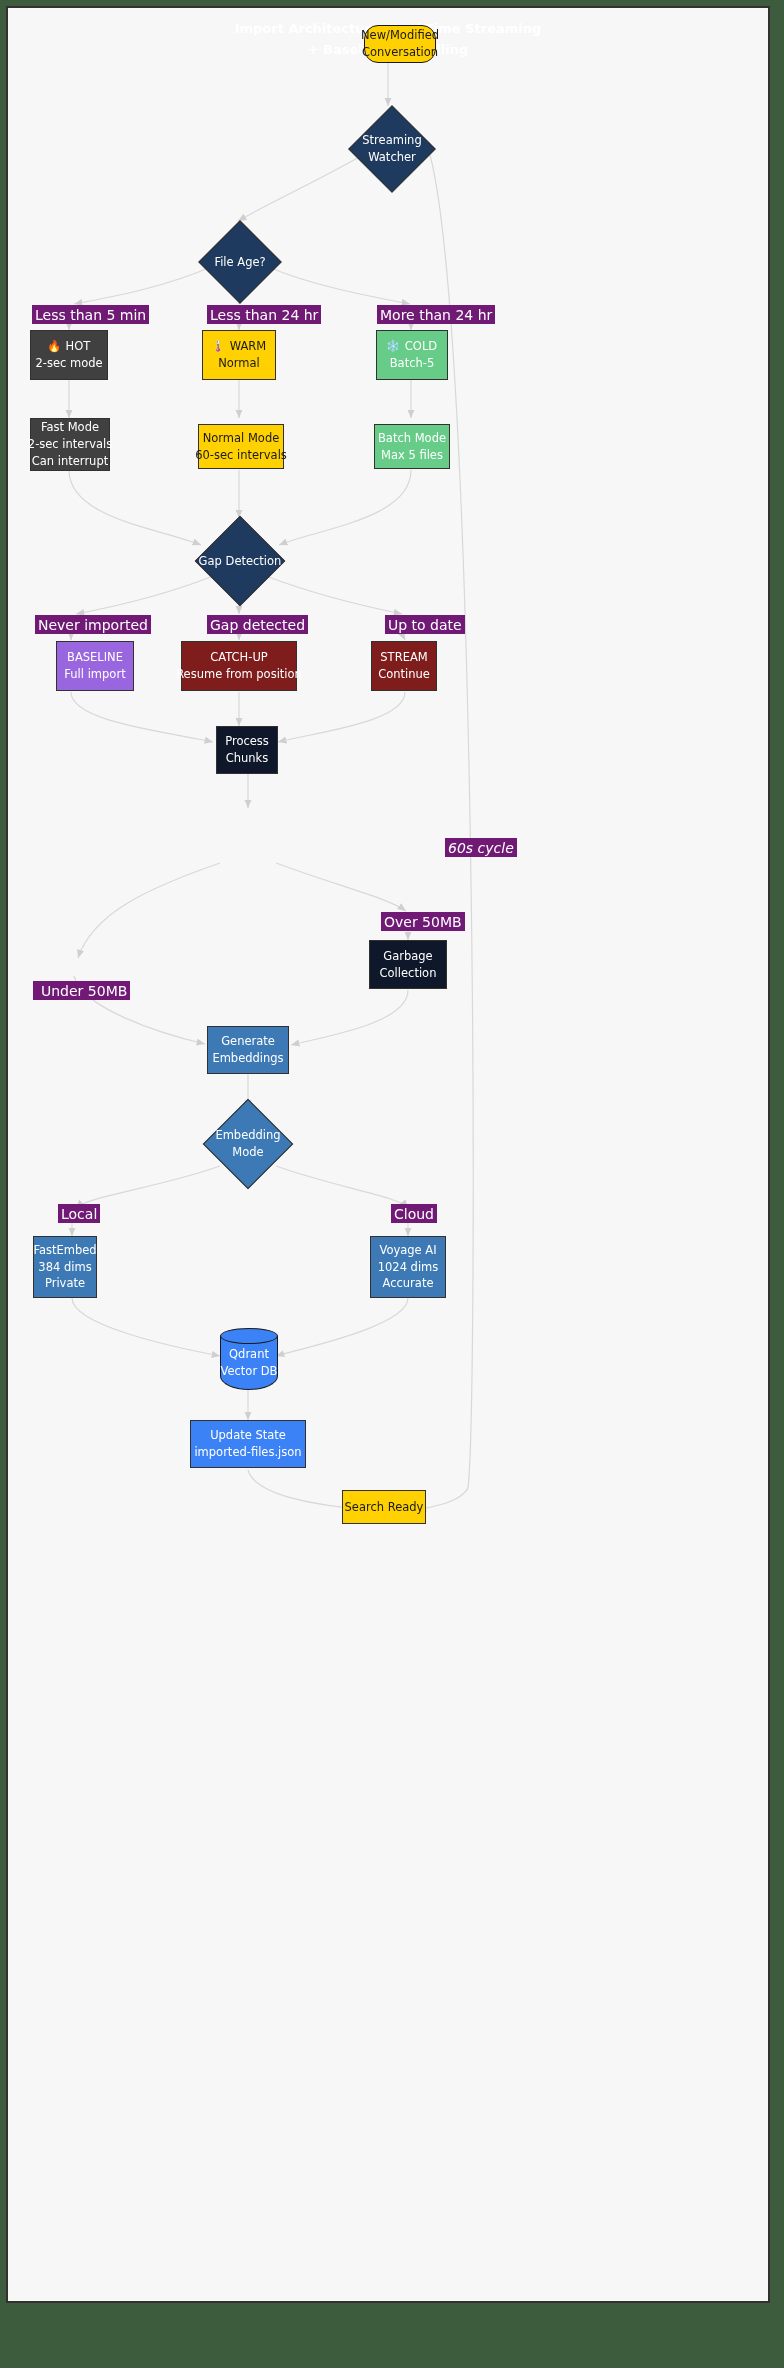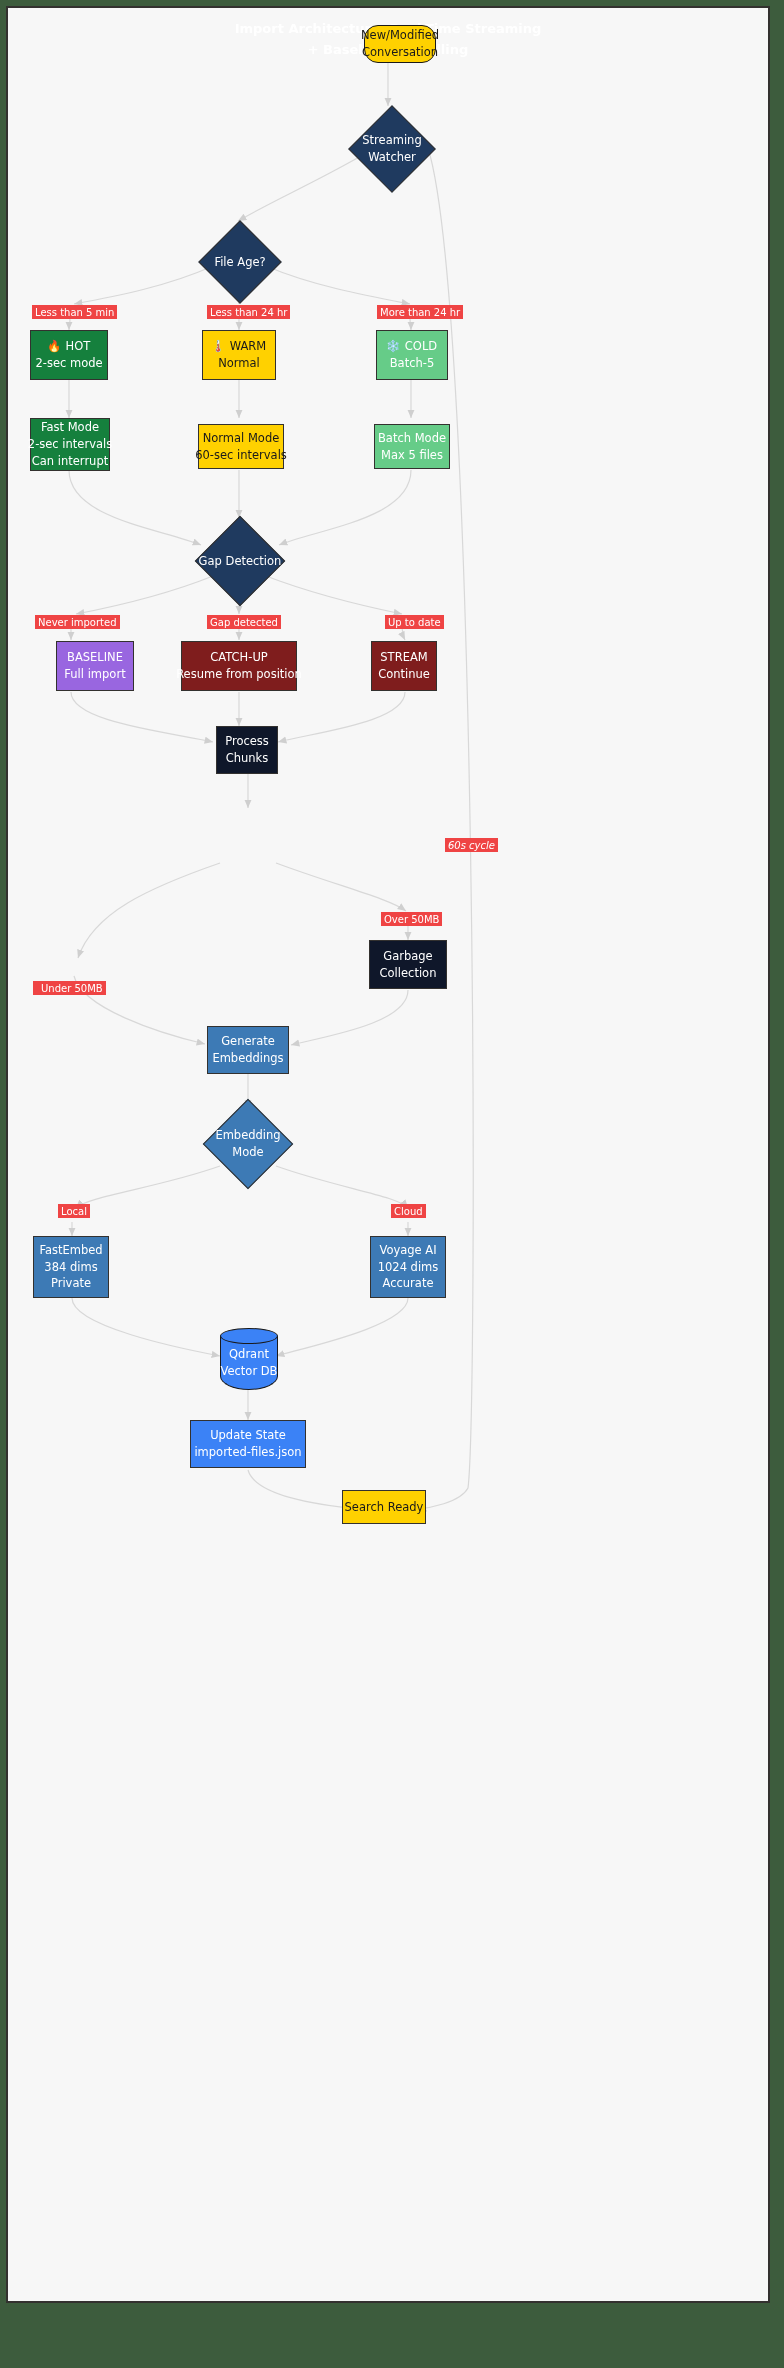--- a/index.html
+++ b/index.html
@@ -65,21 +65,21 @@
   }
   .cyl .txt{
     position:absolute;left:0;right:0;top:18px;
     text-align:center;font-size:11.5px;line-height:1.45;
     color:#fff;z-index:4;
   }
 
   
   .c-yellow{background:#FFD100;color:#1a1a1a;}
   .c-navy{background:#0f172a;color:#ffffff;}
-  .c-red{background:#15803d;color:#ffffff;}
+  .c-red{background:#404040;color:#ffffff;}
   .c-green{background:#66cc88;color:#ffffff;}
   .c-purple{background:#9966e0;color:#ffffff;}
   .c-orange{background:#7f1d1d;color:#ffffff;}
   .c-steel{background:#3d7ab5;color:#ffffff;}
   .c-brown{background:#3b82f6;color:#ffffff;}
 
   .d-navy{background:#1f3a5f;}
   .d-steel{background:#3d7ab5;}
 
   
@@ -89,23 +89,23 @@
     text-align:center;
     color:#ffffff;
     font-size:13px;font-weight:bold;
     line-height:1.65;
     z-index:2;
   }
 
   
   .elabel{
     position:absolute;
-    background:#ef4444;
+    background:#701a75;
     color:#ffffff;
-    font-size:10px;
+    font-size:14px;
     padding:1.5px 3px;
     white-space:nowrap;
     z-index:4;
   }
 </style>
 </head>
 <body>
 
 <div id="canvas">
 
@@ -288,21 +288,21 @@
     <div class="dshape d-steel" style="width:64px;height:64px;"></div>
     <div class="dlabel">
       <span class="ln">Embedding</span>
       <span class="ln">Mode</span>
     </div>
   </div>
 
   <div class="elabel" style="left:50px;top:1196px;">Local</div>
   <div class="elabel" style="left:383px;top:1196px;">Cloud</div>
 
-  <div class="node rect c-steel" style="left:25px;top:1228px;width:76px;height:62px;">
+  <div class="node rect c-steel" style="left:25px;top:1228px;width:64px;height:62px;">
     <span class="ln">FastEmbed</span>
     <span class="ln">384 dims</span>
     <span class="ln">Private</span>
   </div>
 
   <div class="node rect c-steel" style="left:362px;top:1228px;width:76px;height:62px;">
     <span class="ln">Voyage AI</span>
     <span class="ln">1024 dims</span>
     <span class="ln">Accurate</span>
   </div>

